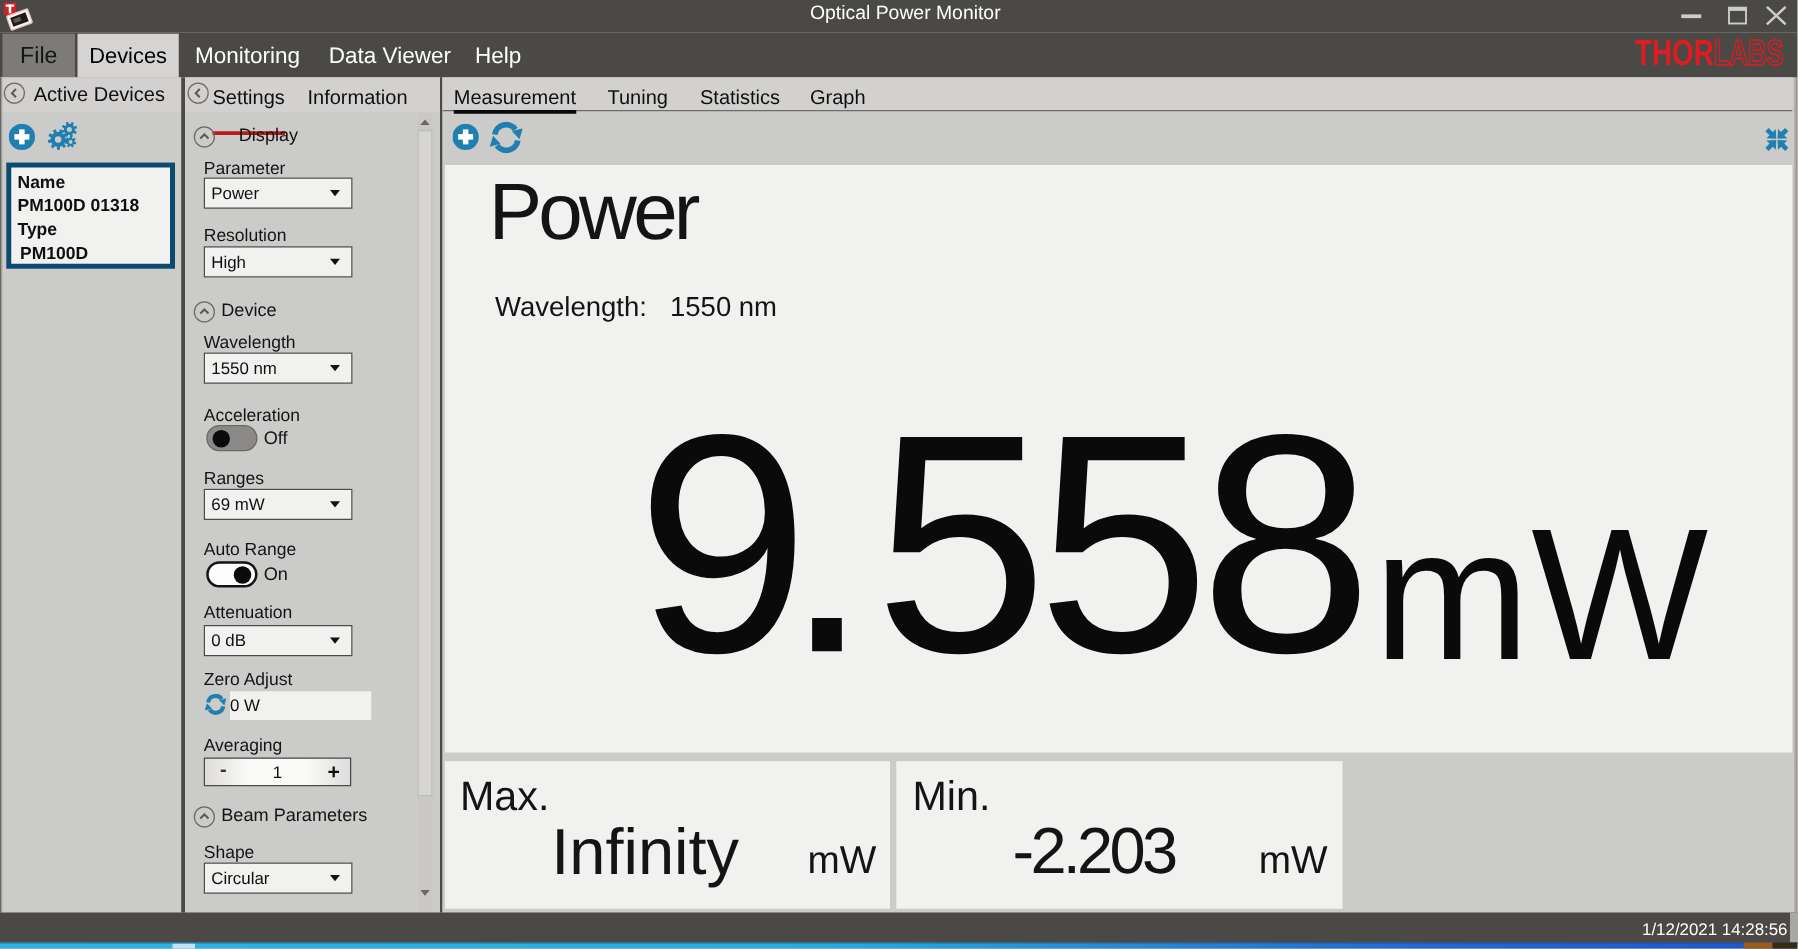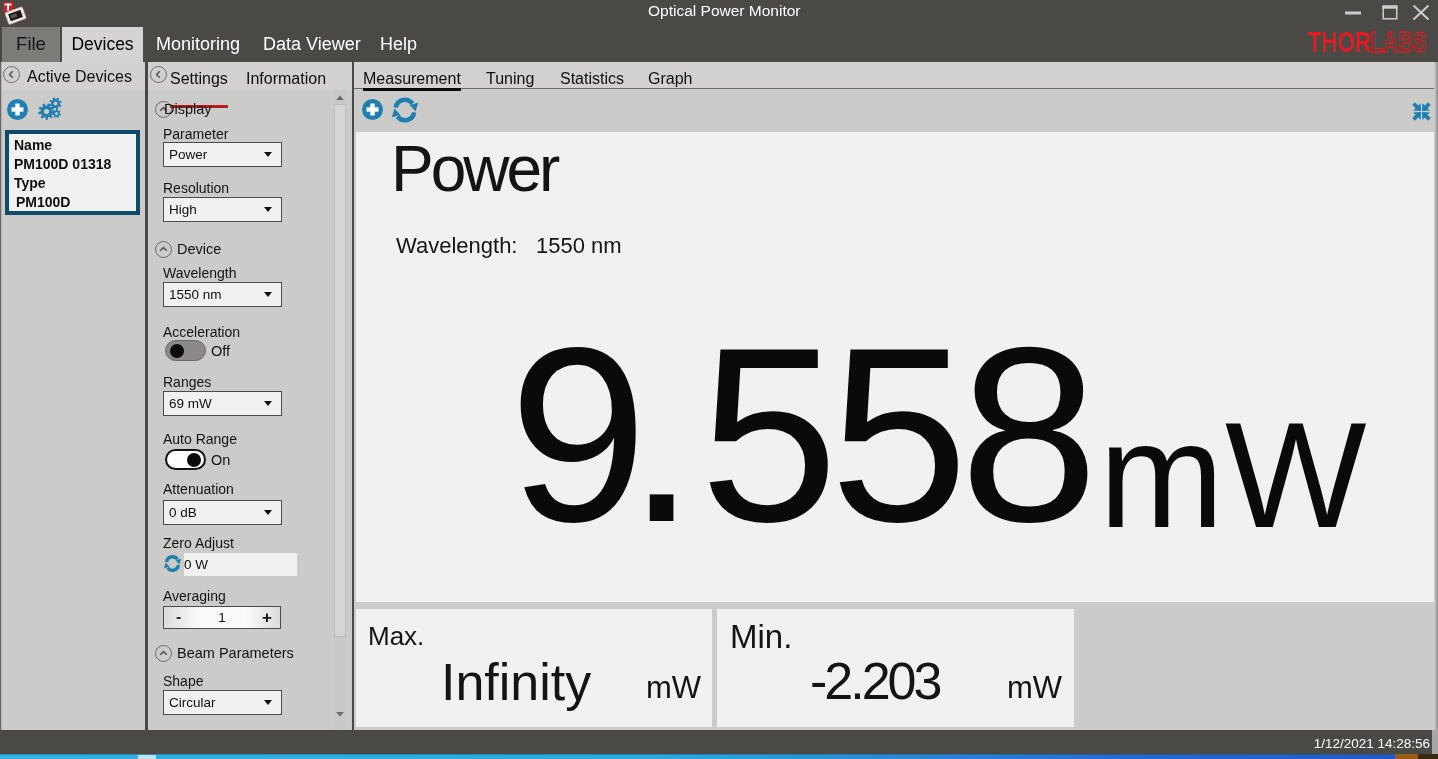--- a/index.html
+++ b/index.html
@@ -129,21 +129,21 @@
     </svg>
   <svg class="abs" style="left:186px;top:646px" width="12" height="12">
       <path d="M6,8.5 L9.8,4 L2.2,4 Z" fill="#6a6866"></path>
     </svg>
 
   <div class="circ" style="left:7px;top:39px">
       <svg width="15" height="15" viewBox="0 0 15 15">
         <path d="M4.2,8.8 L7.5,5.6 L10.8,8.8" fill="none" stroke="#5a5856" stroke-width="1.6"></path>
       </svg>
     </div>
-  <div class="shead" style="left:16px;top:39px">Display</div>
+  <div class="shead" style="left:43px;top:39px">Display</div>
   <div class="lbl" style="left:15px;top:64px">Parameter</div>
   <div class="dd" style="top:80px">Power</div>
   <div class="lbl" style="left:15px;top:118px">Resolution</div>
   <div class="dd" style="top:135px">High</div>
 
   <div class="circ" style="left:7px;top:179px">
       <svg width="15" height="15" viewBox="0 0 15 15">
         <path d="M4.2,8.8 L7.5,5.6 L10.8,8.8" fill="none" stroke="#5a5856" stroke-width="1.6"></path>
       </svg>
     </div>
@@ -216,21 +216,21 @@
     </g>
   </svg>
   <div id="content">
     <div class="abs" style="left:35px;top:5px;font-size:64px;line-height:64px;letter-spacing:-3px;color:#141414">Power</div>
     <div class="abs" style="left:40px;top:103px;font-size:22px;line-height:22px;color:#141414">Wavelength:</div>
     <div class="abs" style="left:180px;top:103px;font-size:22px;line-height:22px;color:#141414">1550 nm</div>
     <div class="abs" style="left:153px;top:179px;font-size:249px;line-height:249px;letter-spacing:-8.5px;color:#0a0a0a">9<span style="margin-left:-12px;margin-right:12px">.</span>558</div>
     <div class="abs" style="left:743px;top:268px;font-size:150px;line-height:150px;letter-spacing:1px;color:#0a0a0a">mW</div>
   </div>
   <div class="box" style="left:2px;width:356px">
-    <div class="abs" style="left:12px;top:11px;font-size:26px;line-height:33px;color:#141414">Max.</div>
+    <div class="abs" style="left:12px;top:11px;font-size:33px;line-height:33px;color:#141414">Max.</div>
     <div class="abs" style="left:85px;top:47px;font-size:52px;line-height:52px;color:#141414">Infinity</div>
     <div class="abs" style="right:11px;top:63px;font-size:31px;line-height:31px;color:#141414">mW</div>
   </div>
   <div class="box" style="left:363px;width:357px">
     <div class="abs" style="left:13px;top:11px;font-size:33px;line-height:33px;color:#141414">Min.</div>
     <div class="abs" style="left:93px;top:46px;font-size:52px;line-height:52px;letter-spacing:-3px;color:#141414">-2.203</div>
     <div class="abs" style="right:12px;top:63px;font-size:31px;line-height:31px;color:#141414">mW</div>
   </div>
 </div>
 <div id="rightedge"></div>

